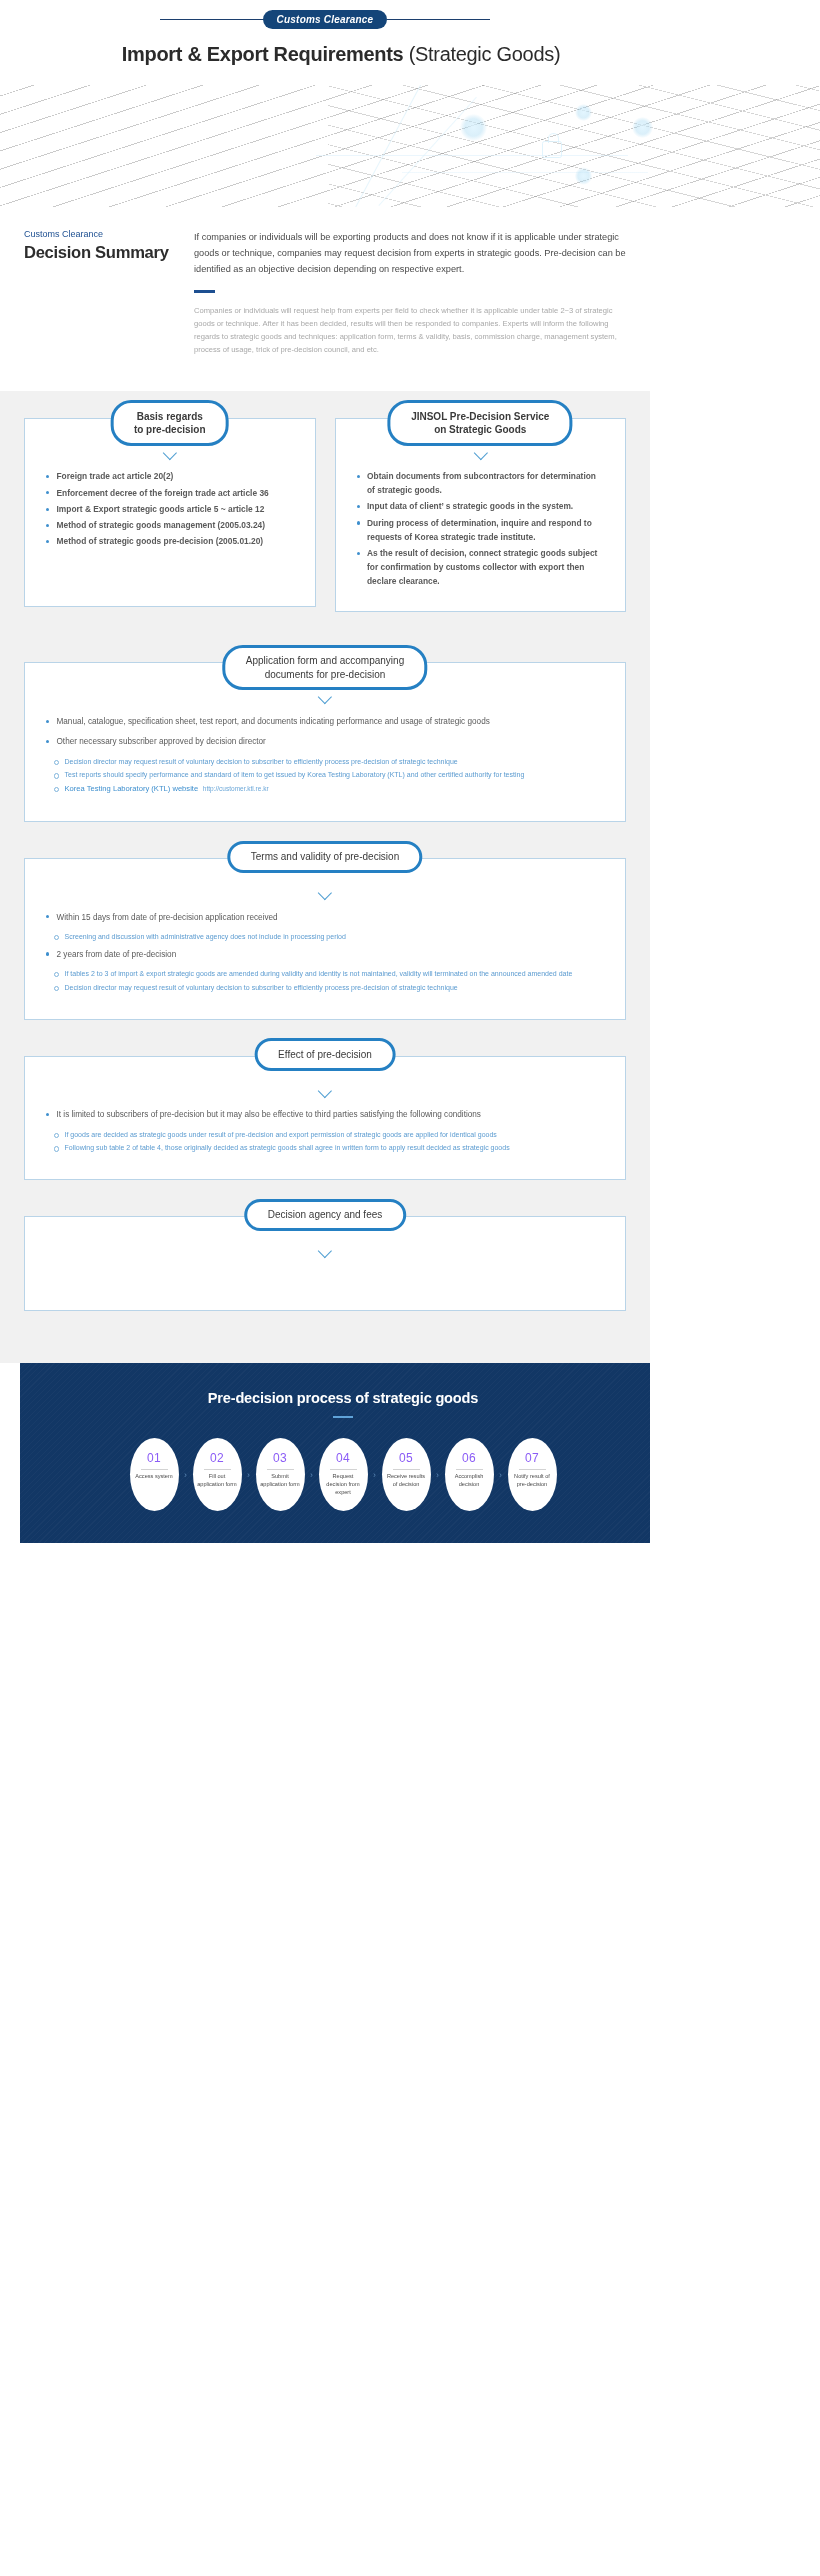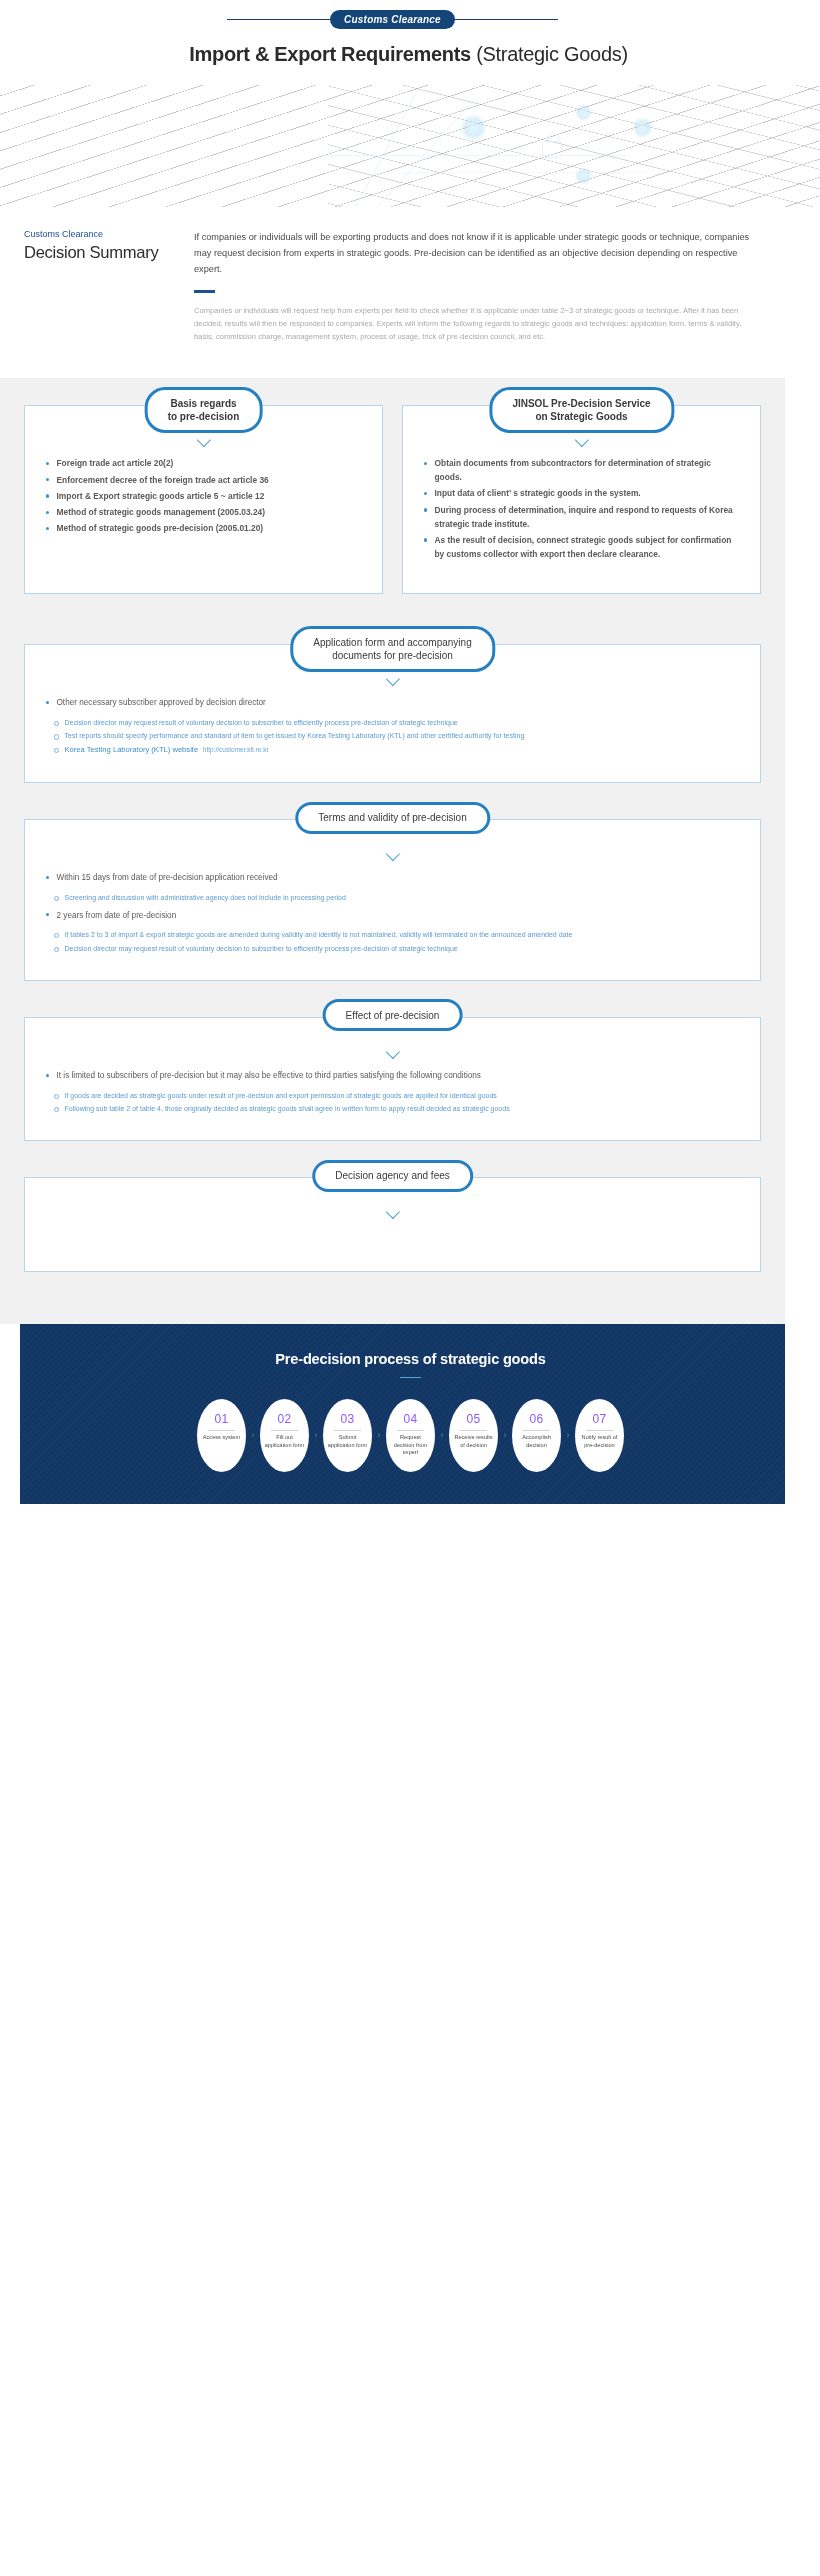--- a/index.html
+++ b/index.html
@@ -3,21 +3,21 @@
 <meta charset="utf-8">
 <style>
   * { box-sizing: border-box; margin:0; padding:0; }
   body {
     width:821px;
     background:#ffffff;
     font-family:"Liberation Sans", sans-serif;
     color:#3b3b3b;
     -webkit-font-smoothing:antialiased;
   }
-  .page { width:785px; position:relative; }
+  .page { width:650px; position:relative; }
 
   
   .top-header { padding:9.5px 0 19px 0; background:#fff; text-align:center; }
   .pill-row {
     display:flex; align-items:center; justify-content:center;
     gap:0; margin-bottom:14px;
   }
   .pill-line { height:0.8px; width:103px; background:#1c3f6e; }
   .pill {
     background:#144579; color:#fff; border-radius:16px;
@@ -79,21 +79,21 @@
   .hero .lock:before {
     content:""; position:absolute; left:4.7px; top:-8.7px; width:9.5px; height:9.5px;
     border:1.6px solid rgba(215,240,252,.75); border-bottom:none;
     border-radius:5.5px 5.5px 0 0;
   }
 
   
   .summary { background:#fff; padding:22px 24px 35px 24px; display:flex; }
   .summary-left { width:170px; flex:0 0 170px; }
   .sum-kicker { color:#1d4f91; font-size:9px; margin-bottom:4px; }
-  .sum-title { font-size:16.6px; font-weight:normal; color:#2d2d2d; letter-spacing:-0.3px; }
+  .sum-title { font-size:16.6px; font-weight:bold; color:#2d2d2d; letter-spacing:-0.3px; }
   .summary-right { flex:1; padding-top:1.6px; }
   .sum-lead { font-size:9.2px; line-height:1.72; color:#4a4a4a; }
   .sum-rule { width:20.5px; height:2.4px; background:#1d4f91; margin:12.6px 0 11px 0; }
   .sum-sub { font-size:7.6px; line-height:1.72; color:#a9a9a9; }
 
   
   .grey-body { background:#f1f1f1; padding:27px 24px 32px 24px; }
 
   
   .card-wrap { position:relative; margin-bottom:36px; }
@@ -254,20 +254,21 @@
     </div>
 
     <div class="card-wrap">
       <div class="pill-title">
         <span>Application form and accompanying</span><br>
         <span>documents for pre-decision</span>
       </div>
       <div class="card">
         <span class="chevron"></span>
         <ul>
+          <li class="b1 wide">Manual, catalogue, specification sheet, test report, and documents indicating performance and usage of strategic goods</li>
           <li class="b1 wide">Other necessary subscriber approved by decision director</li>
         </ul>
         <ul class="sublist">
           <li class="b2">Decision director may request result of voluntary decision to subscriber to efficiently process pre-decision of strategic technique</li>
           <li class="b2">Test reports should specify performance and standard of item to get issued by Korea Testing Laboratory (KTL) and other certified authority for testing</li>
           <li class="b2">
             <span class="ktl-link">Korea Testing Laboratory (KTL) website</span><span class="ktl-url">http://customer.ktl.re.kr</span>
           </li>
         </ul>
       </div>

